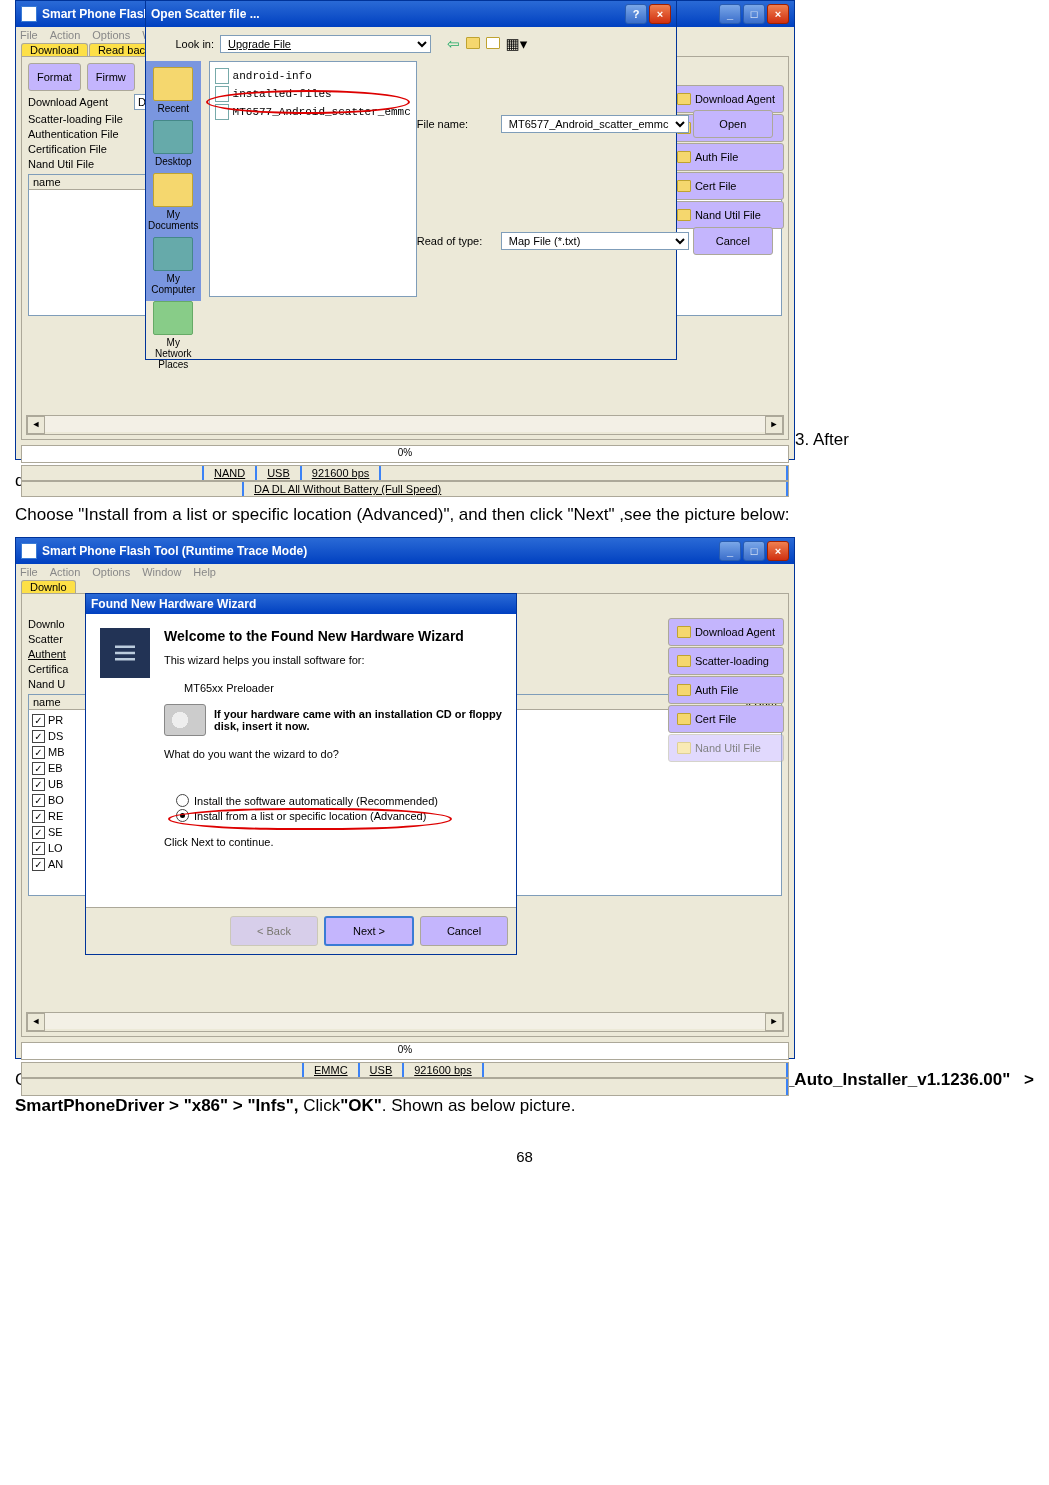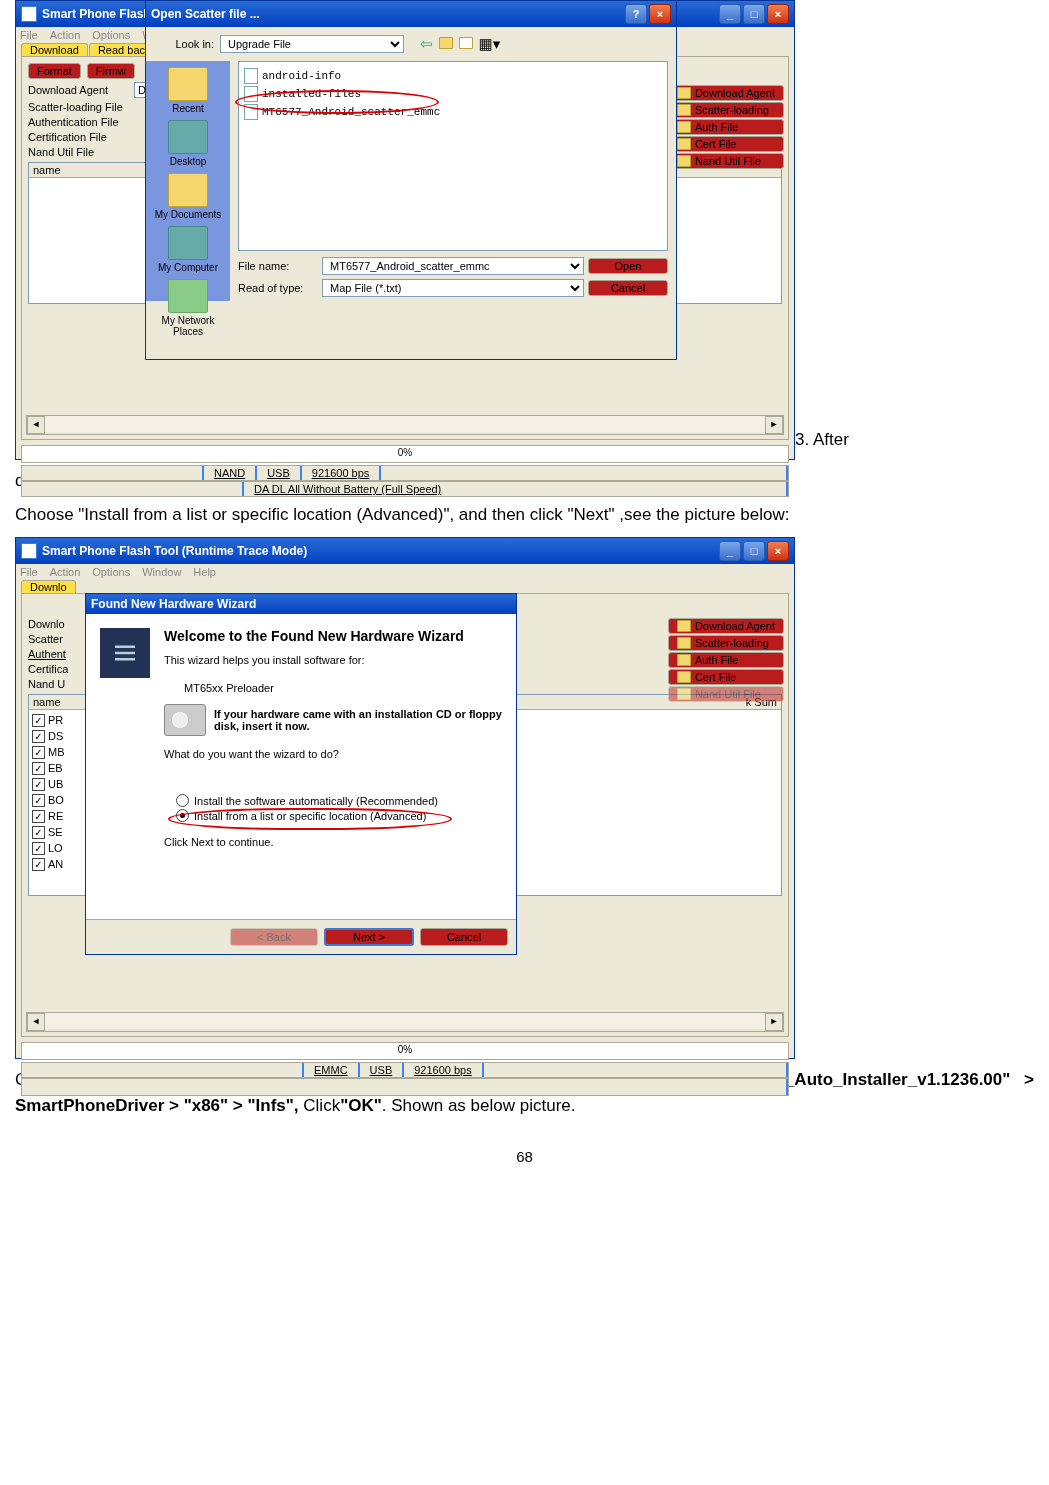--- a/index.html
+++ b/index.html
@@ -89,24 +89,24 @@
   .row { display: flex; align-items: center; gap: 6px; margin-bottom: 3px; }
   .label { width: 100px; color: #000;}
   input.txt, select.sel {
     font-family: Tahoma, sans-serif;
     font-size: 11px;
     border: 1px solid #7f9db9;
     background: #fff;
     padding: 1px 3px;
   }
   .btn {
-    background: #b91c1c;
+    background: #c4b5fd;
     border: 1px solid #aca899;
     border-radius: 3px;
-    padding: 1px 8px;
+    padding: 7px 8px;
     font-size: 11px;
     display: inline-flex;
     align-items: center;
     gap: 4px;
     cursor: pointer;
     font-family: Tahoma, sans-serif;
   }
   .folder-icon {
     width: 12px; height: 10px;
     background: #f5d76e;
@@ -293,21 +293,21 @@
       <span class="left">
               <span>Open Scatter file ...</span>
             </span>
       <span class="winbtns">
         <span class="winbtn">?</span>
         <span class="winbtn red">×</span>
       </span>
     </div>
     <div style="padding:8px; display:flex; gap:6px; align-items:center;">
       <span style="font-size:11px; width:60px; text-align:right;">Look in:</span>
-      <select class="sel" style="width:184px;"><option>Upgrade File</option></select>
+      <select class="sel" style="width:211px;text-decoration:underline;"><option>Upgrade File</option></select>
       <span style="display:flex; gap:6px; margin-left:10px;">
         <span style="color:#2a6;">⇦</span>
         <span><span class="folder-icon"></span></span>
         <span><span class="folder-icon" style="background:#fff;"></span></span>
         <span>▦▾</span>
       </span>
     </div>
     <div style="display:flex; height:240px;">
       <div class="sidebar-places">
         <div class="place">
@@ -324,21 +324,21 @@
               </div>
         <div class="place comp">
                 <div class="pic"></div>
                 <div>My Computer</div>
               </div>
         <div class="place net">
                 <div class="pic"></div>
                 <div>My Network Places</div>
               </div>
       </div>
-      <div style="flex:1; display:flex; flex-direction:column; padding:0 8px 4px 8px;">
+      <div style="flex:1; display:flex; flex-direction:row; padding:0 8px 4px 8px;">
         <div class="filelist" style="flex:1; position:relative;">
           <div class="file">
                   <span class="fileicon"></span>
                   <span>android-info</span>
                 </div>
           <div class="file">
                   <span class="fileicon"></span>
                   <span>installed-files</span>
                 </div>
           <div class="file">

